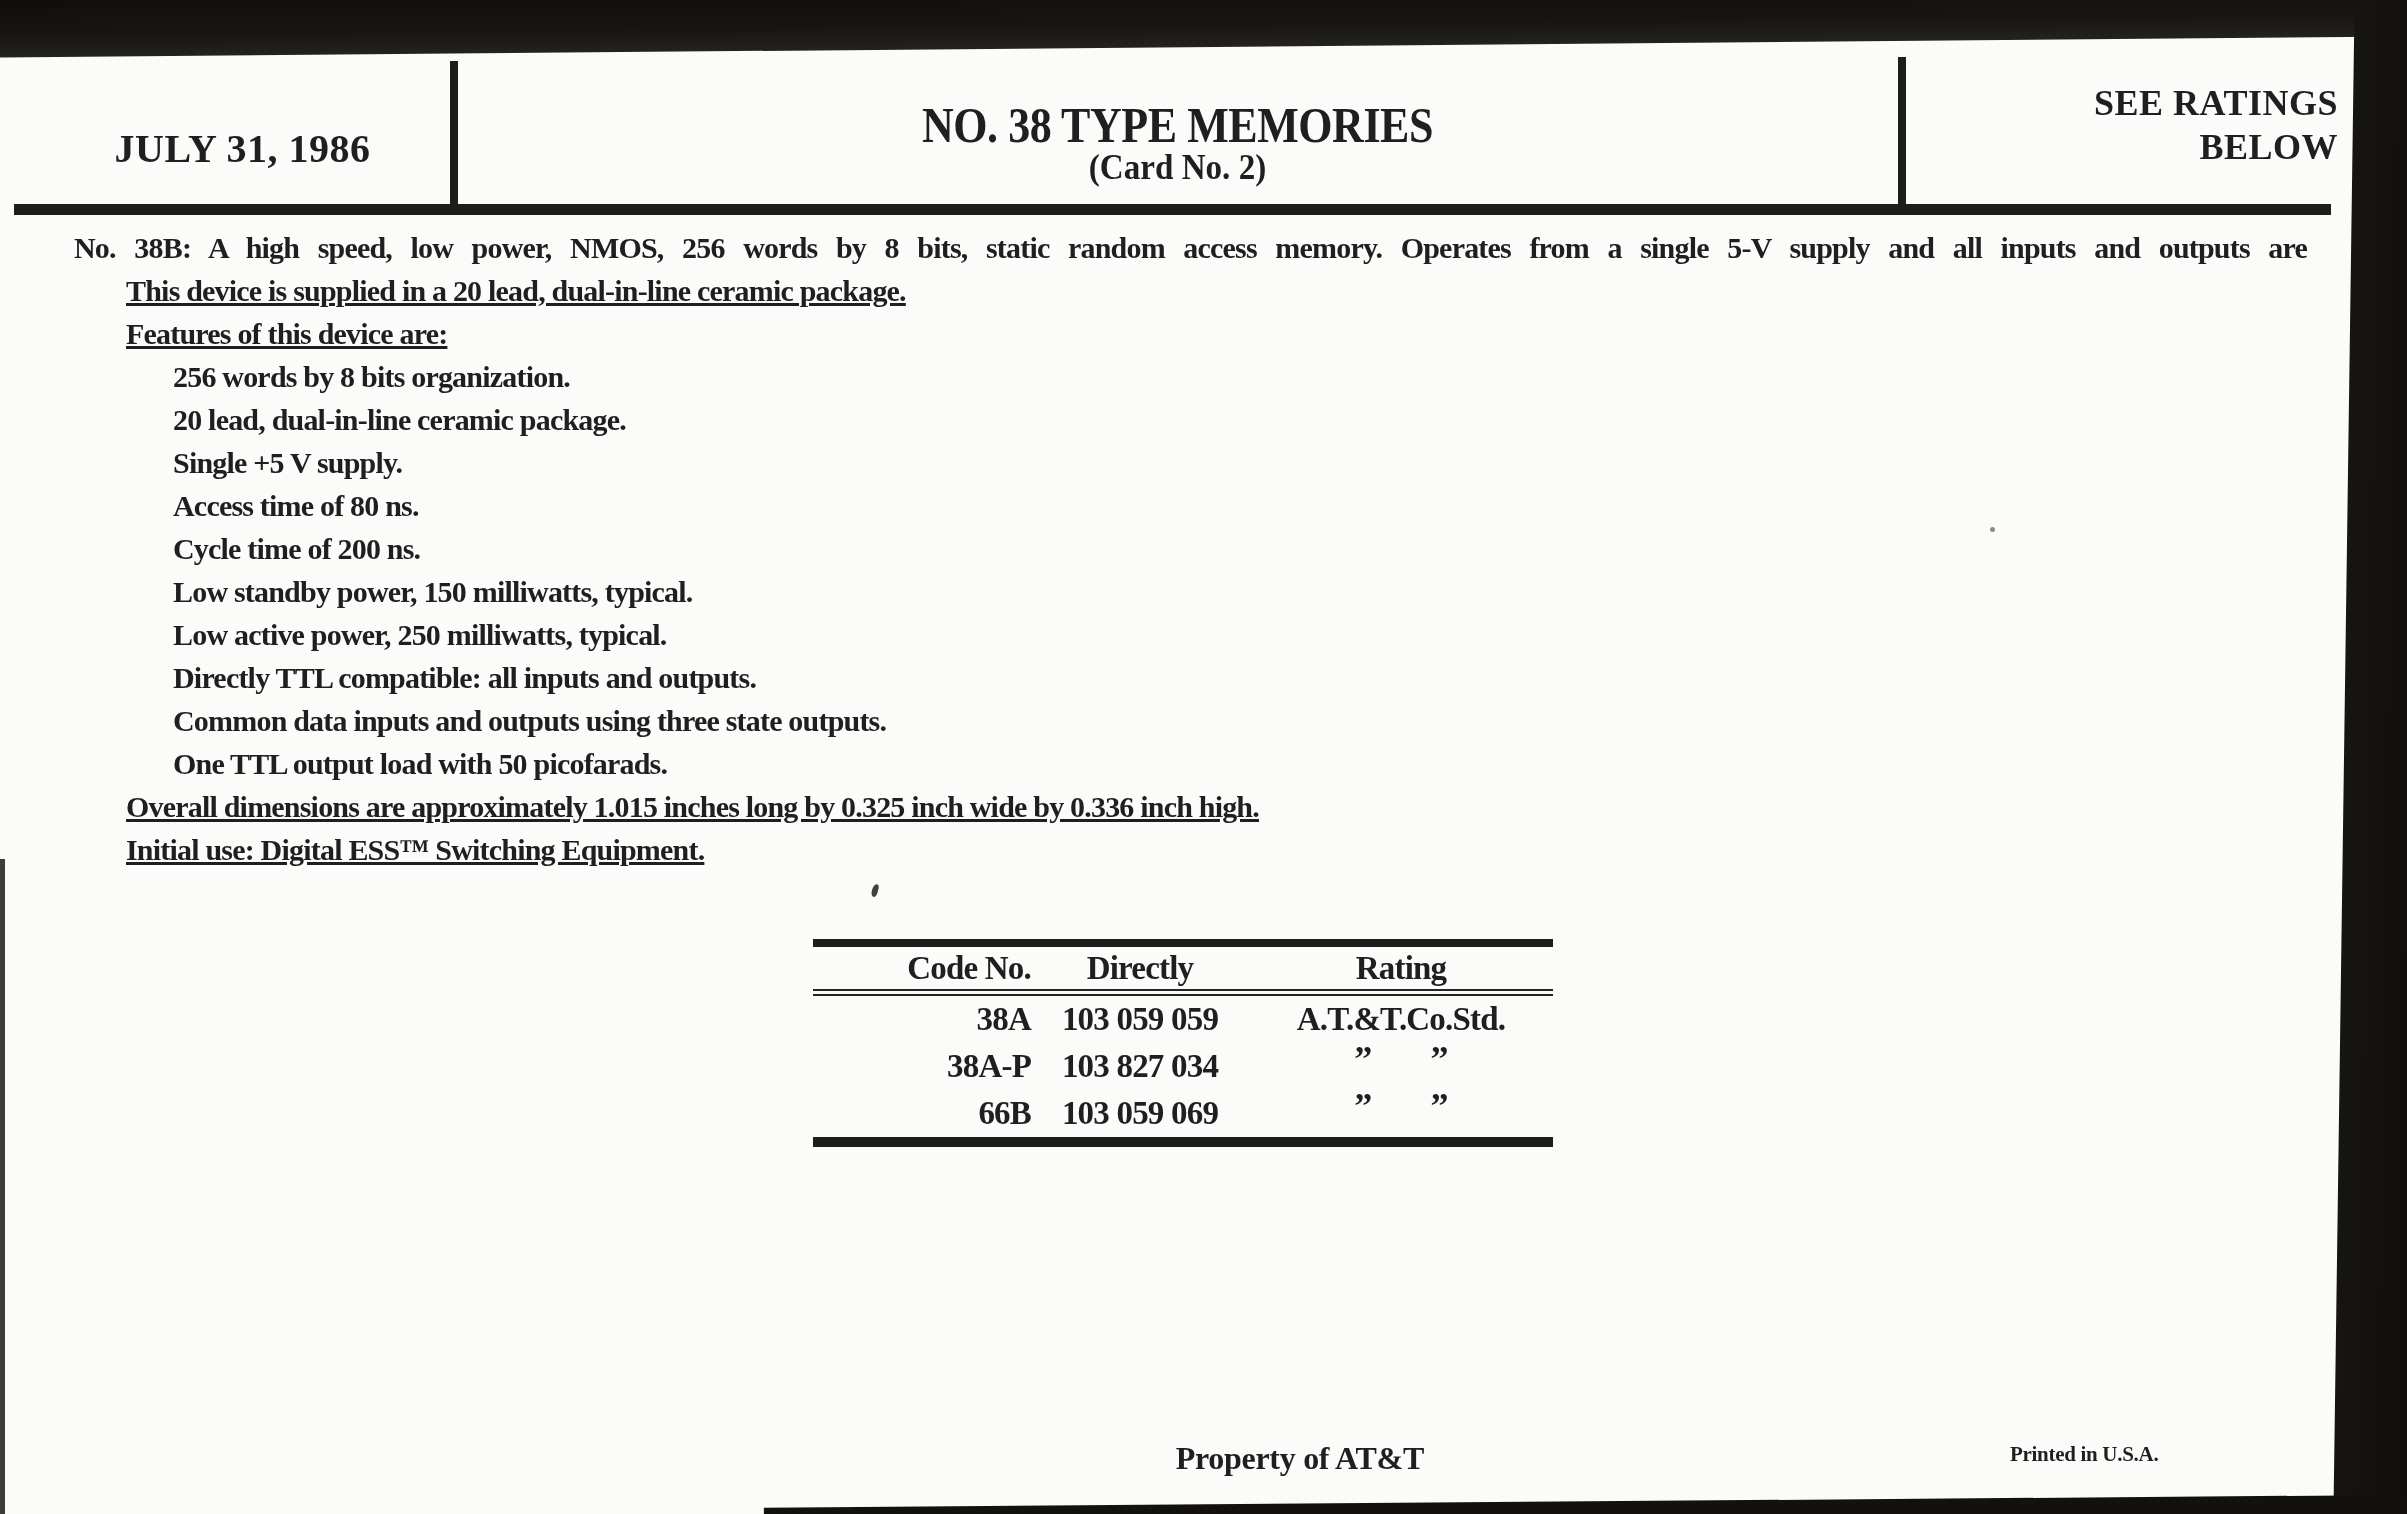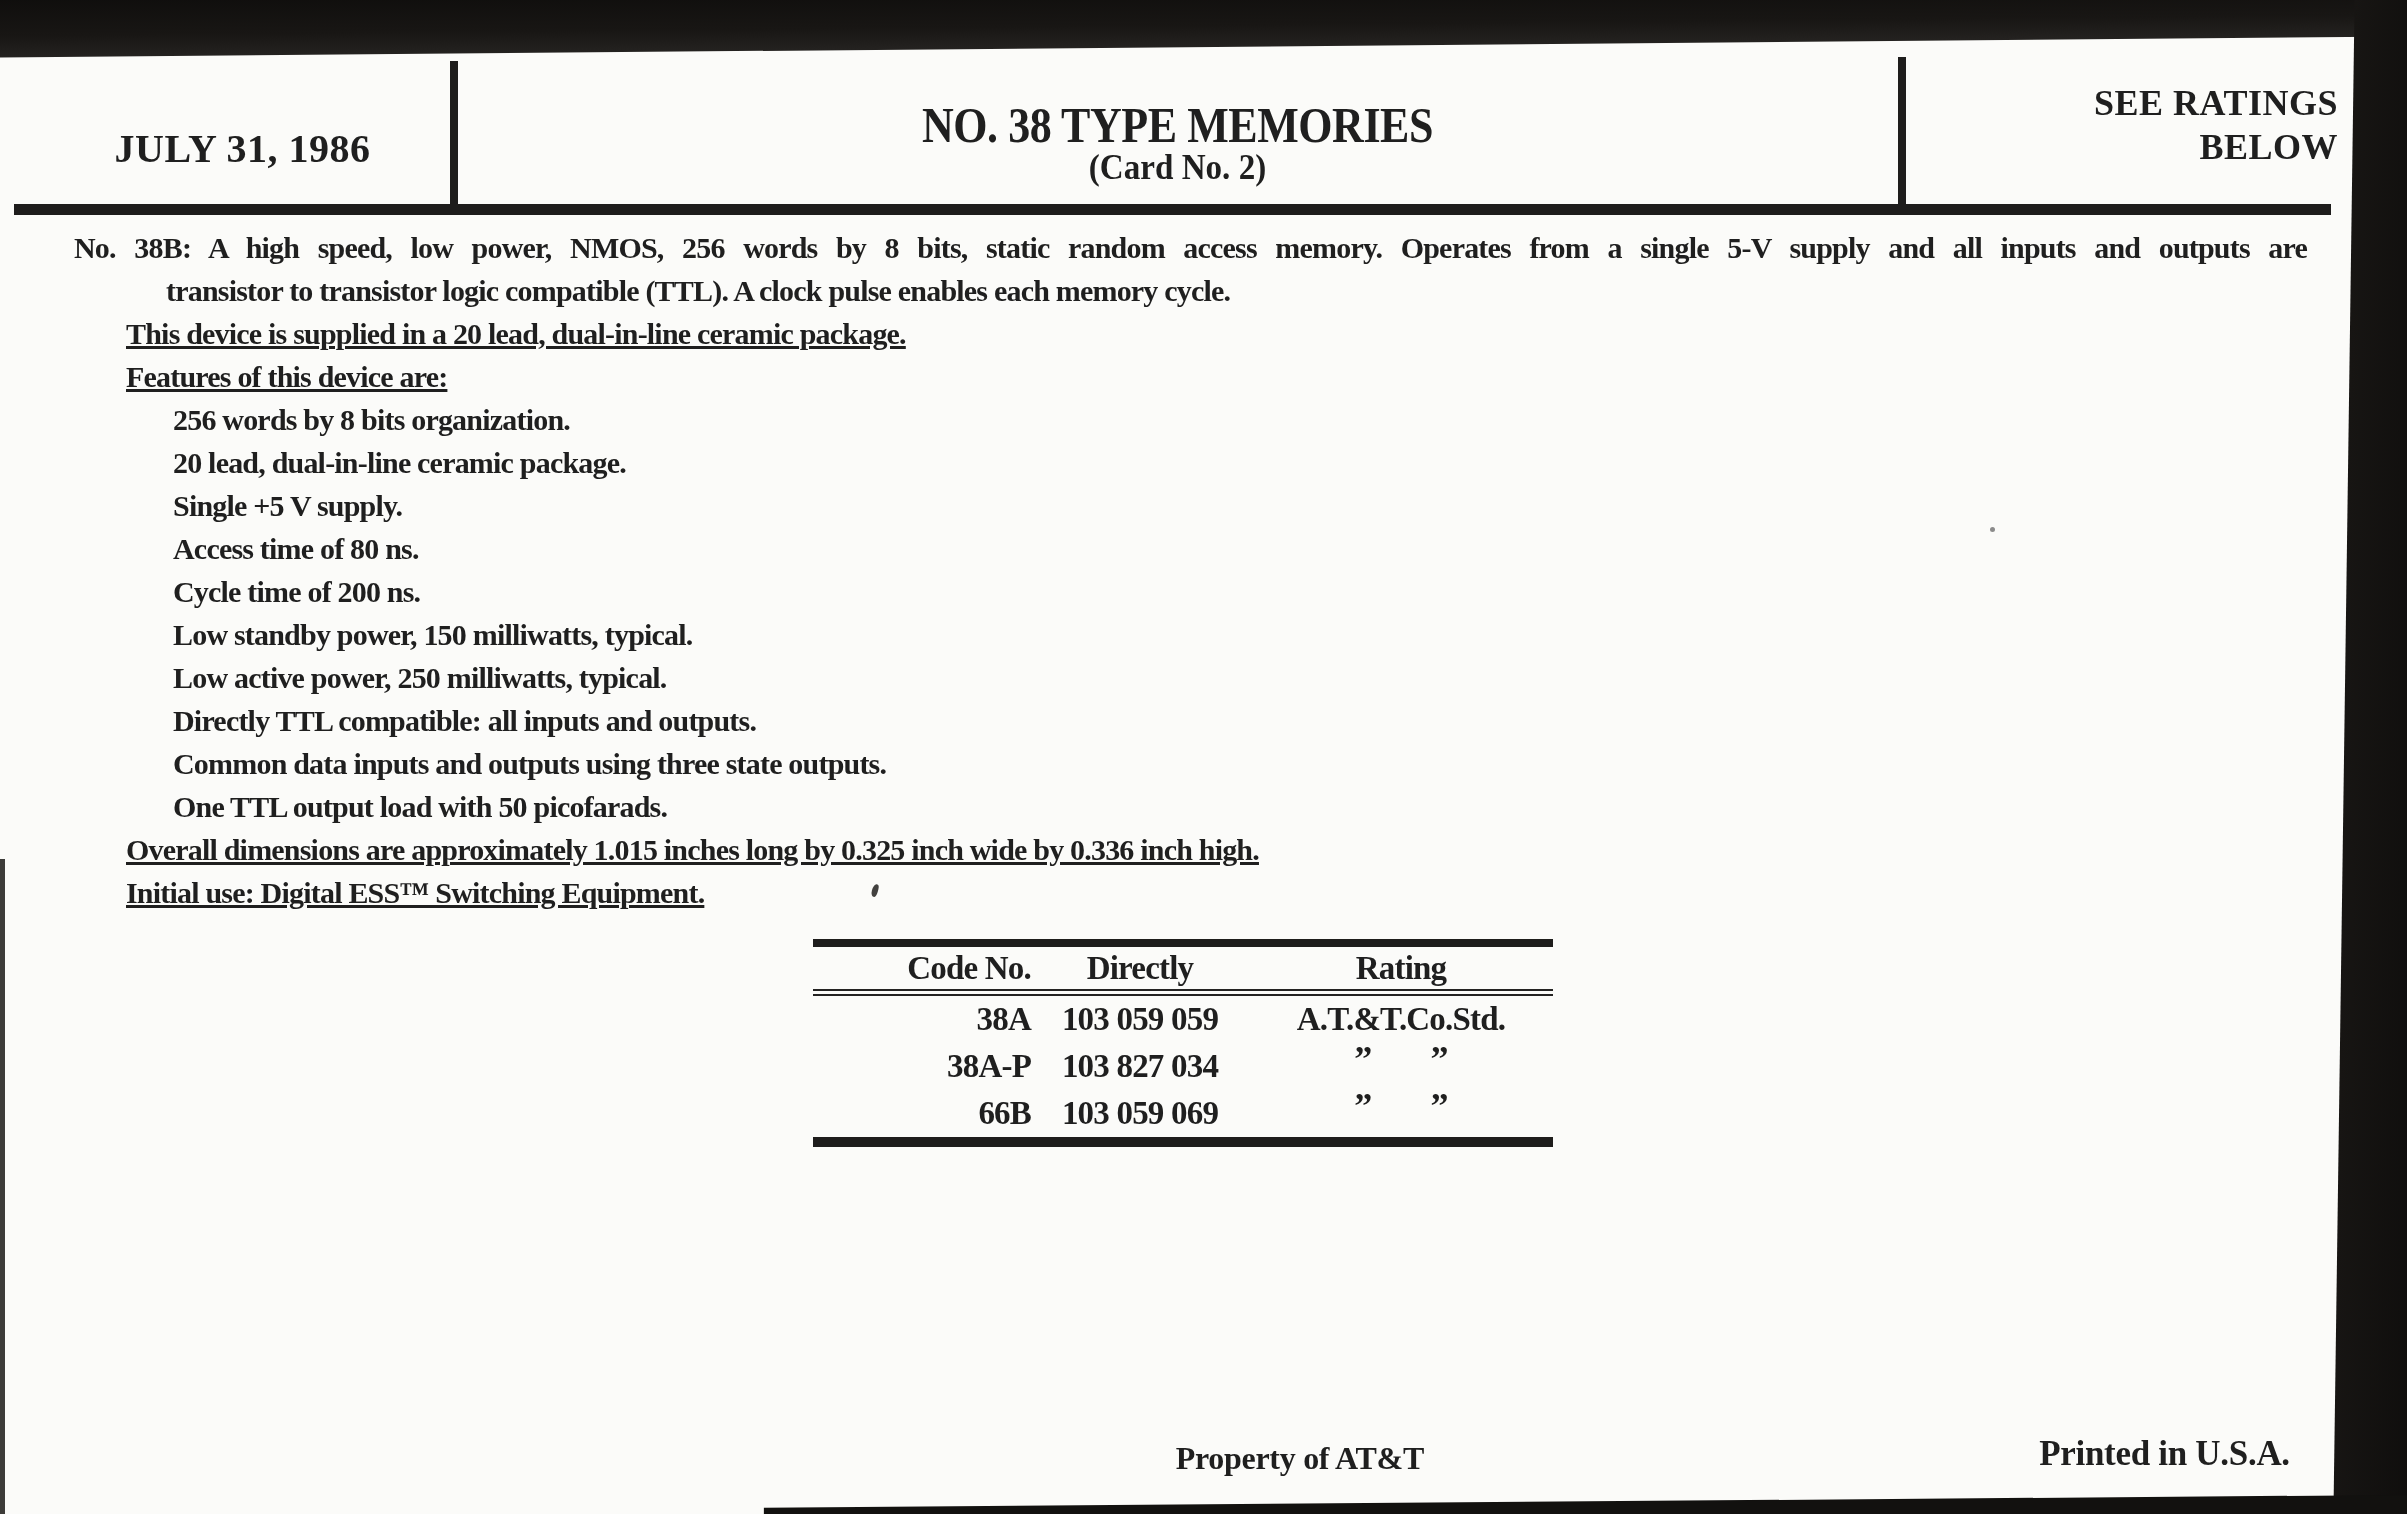--- a/index.html
+++ b/index.html
@@ -85,22 +85,22 @@
   .c1{text-align:right;padding-left:24px;white-space:nowrap;}
   .c2{text-align:center;white-space:nowrap;}
   .c3{text-align:center;white-space:nowrap;}
   .ditto{word-spacing:51px;white-space:pre;font-size:36px;line-height:30px;position:relative;top:-8px;}
   
   .ftr-property{
     position:absolute;left:929px;top:1438px;width:495px;text-align:right;
     font-size:32px;line-height:40px;letter-spacing:-0.3px;z-index:2;white-space:nowrap;
   }
   .ftr-printed{
-    position:absolute;left:2010px;top:1434px;width:309px;text-align:center;
-    font-size:35px;line-height:40px;letter-spacing:-0.3px;z-index:2;white-space:nowrap;
+    position:absolute;left:2010px;top:1434px;width:309px;text-align:left;
+    font-size:21px;line-height:40px;letter-spacing:-0.3px;z-index:2;white-space:nowrap;
   }
 </style>
 </head>
 <body>
 
 <div class="scan-top"></div>
 <div class="scan-right"></div>
 <div class="scan-bottom"></div>
 <div class="scan-left-sliver"></div>
 <div class="speck-dot"></div>
@@ -112,21 +112,20 @@
 <div class="hdr-subtitle">(Card No. 2)</div>
 <div class="hdr-div2"></div>
 <div class="hdr-ratings">
   <div>SEE RATINGS</div>
   <div>BELOW</div>
 </div>
 <div class="hdr-rule"></div>
 
 <div class="doc-body">
   <div class="ln ln-just">No. 38B: A high speed, low power, NMOS, 256 words by 8 bits, static random access memory. Operates from a single 5-V supply and all inputs and outputs are</div>
-  <div class="ln ln-cont">transistor to transistor logic compatible (TTL). A clock pulse enables each memory cycle.</div>
   <div class="ln ln-top">This device is supplied in a 20 lead, dual-in-line ceramic package.</div>
   <div class="ln ln-top">Features of this device are:</div>
   <div class="ln ln-item">256 words by 8 bits organization.</div>
   <div class="ln ln-item">20 lead, dual-in-line ceramic package.</div>
   <div class="ln ln-item">Single +5 V supply.</div>
   <div class="ln ln-item">Access time of 80 ns.</div>
   <div class="ln ln-item">Cycle time of 200 ns.</div>
   <div class="ln ln-item">Low standby power, 150 milliwatts, typical.</div>
   <div class="ln ln-item">Low active power, 250 milliwatts, typical.</div>
   <div class="ln ln-item">Directly TTL compatible: all inputs and outputs.</div>

